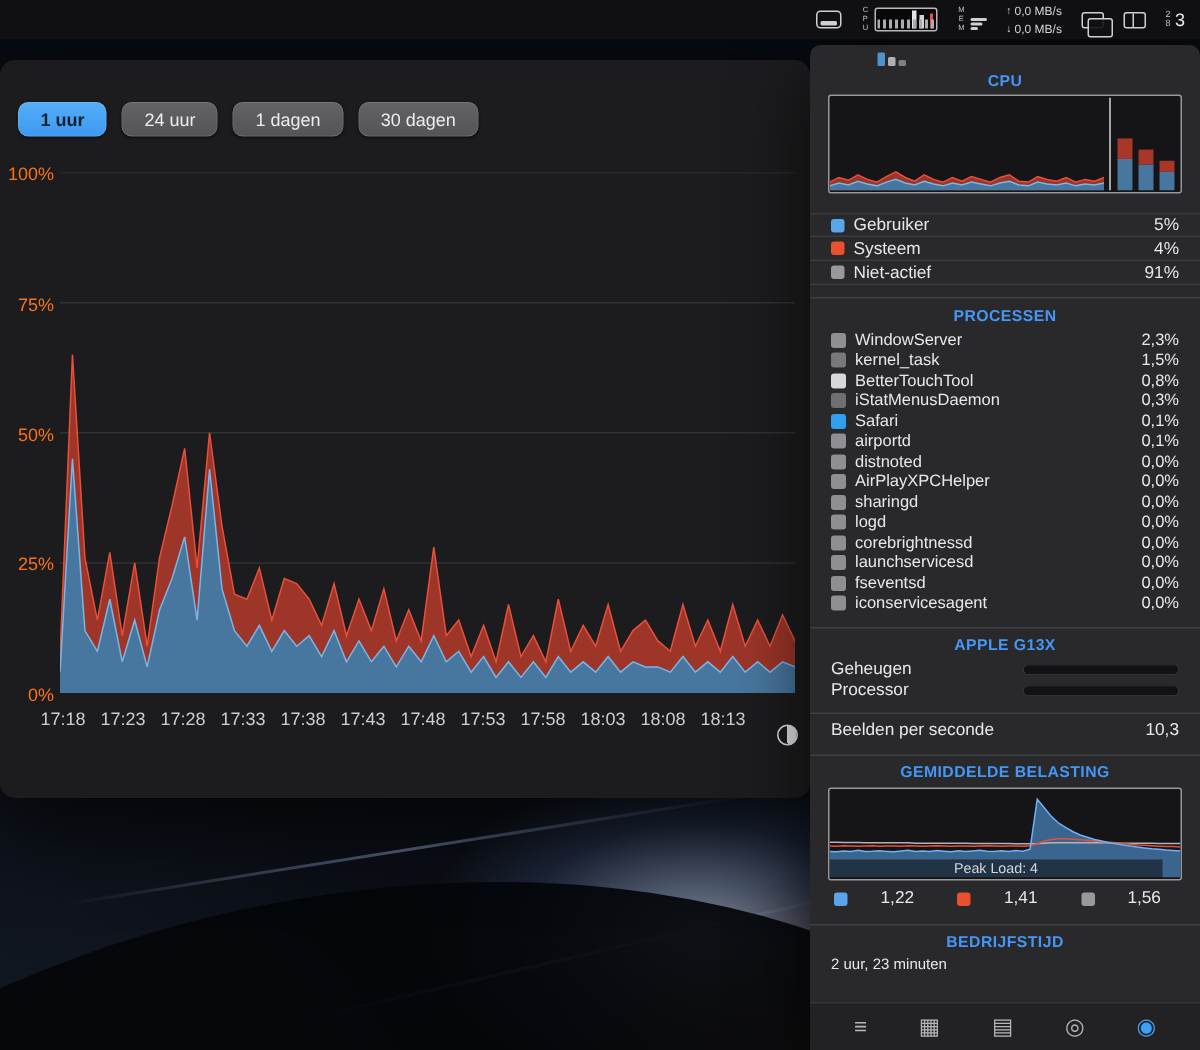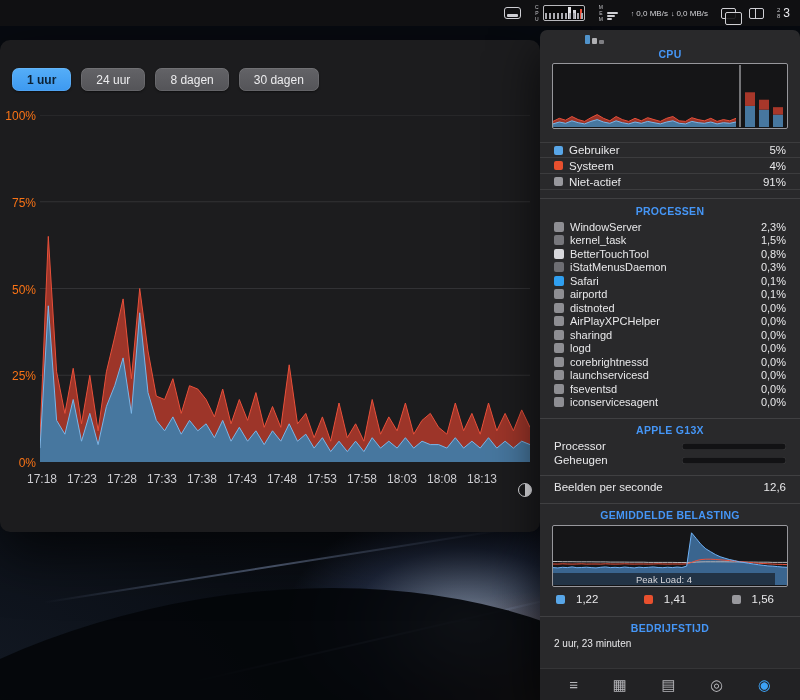--- a/index.html
+++ b/index.html
@@ -31,21 +31,21 @@
   .mb-display::after { content:""; position:absolute; left:2px; right:2px; bottom:1px; height:3px; background:#cfcfd4; border-radius:1px; }
   .mb-vlabel { writing-mode:vertical-rl; text-orientation:upright; font-size:5px; line-height:6px; color:#c4c4c8; letter-spacing:0; }
   .mb-graph { width:42px; height:16px; border:1px solid #b8b8bc; border-radius:2px; position:relative; background:rgba(0,0,0,.45); overflow:hidden; }
   .mb-graph::after { content:""; position:absolute; left:1px; right:1px; bottom:1px; height:6px;
     background:repeating-linear-gradient(90deg,#aaaab0 0 2px,transparent 2px 4px); }
   .mb-spike1 { position:absolute; bottom:1px; left:24px; width:3px; height:12px; background:#e4e4e8; }
   .mb-spike2 { position:absolute; bottom:1px; left:29px; width:3px; height:9px; background:#d4d4d8; }
   .mb-spike3 { position:absolute; bottom:1px; right:2px; width:2px; height:10px; background:#e8503a; }
   .mb-membars { width:11px; height:14px; display:flex; flex-direction:column; justify-content:flex-end; gap:1px; }
   .mb-membars span { display:block; height:2px; background:#cfcfd4; border-radius:1px; }
-  .mb-net { display:flex; justify-content:center; font-size:8px; line-height:9px; text-align:right; color:#d4d4d8; }
+  .mb-net { display:flex; flex-direction:column; justify-content:center; font-size:8px; line-height:9px; text-align:right; color:#d4d4d8; }
   .mb-net .row { display:flex; align-items:center; gap:2px; }
   .mb-net .arrow { font-size:7px; }
   .mb-windows { width:15px; height:11px; border:1.5px solid #cfcfd4; border-radius:2px; position:relative; }
   .mb-windows::after { content:""; position:absolute; left:3px; top:3px; width:15px; height:11px;
     border:1.5px solid #cfcfd4; border-radius:2px; background:rgba(17,17,19,.9); }
   .mb-panes { width:15px; height:11px; border:1.5px solid #cfcfd4; border-radius:2px; position:relative; }
   .mb-panes::after { content:""; position:absolute; top:0; bottom:0; left:5px; width:1.5px; background:#cfcfd4; }
   .mb-digits { display:flex; flex-direction:column; font-size:6px; line-height:6px; color:#c4c4c8; text-align:center; }
   .mb-badge { font-size:12px; color:#ececf0; }
 
@@ -98,21 +98,21 @@
   .bar-row { display:flex; align-items:center; height:14px; padding:0 14px; font-size:11.5px; }
   .bar-label { width:128px; flex:none; }
   .bar-track { flex:1; height:7px; border-radius:4px; background:#121214;
     box-shadow:inset 0 0 0 .5px rgba(255,255,255,.18); overflow:hidden; }
   .bar-fill { height:100%; border-radius:4px; background:#6fb1f5; }
   .fps-row { margin-top:8px; height:22px; display:flex; align-items:center;
     justify-content:space-between; padding:0 14px; font-size:11.5px; }
   .sec-load { margin-top:6px; padding-top:5px; }
   .load-legend { display:flex; align-items:center; justify-content:space-between;
     padding:0 26px 0 16px; height:18px; margin-top:3px; font-size:11.5px; }
-  .load-legend .item { display:flex; align-items:center; gap:5px; }
+  .load-legend .item { display:flex; align-items:center; gap:16px; }
   .sec-uptime { margin-top:8px; padding-top:5px; }
   .uptime-row { padding:4px 14px 0; font-size:10px; height:18px; }
   .panel-dock { position:absolute; left:0; right:0; bottom:0; height:32px;
     border-top:1px solid rgba(255,255,255,.09); display:flex; align-items:center;
     justify-content:space-around; padding:0 12px; background:rgba(30,30,32,.6); }
   .dock-icon { font-size:15px; color:#b6b6ba; line-height:1; cursor:pointer; }
 </style>
 </head>
 <body>
 
@@ -164,21 +164,21 @@
       <span>8</span>
     </span>
     <span class="mb-badge">3</span>
   </div>
 </div>
 
 <div class="history-window">
   <div class="range-tabs">
     <button class="tab active">1 uur</button>
     <button class="tab">24 uur</button>
-    <button class="tab">8 dagen</button>
+    <button class="tab">1 dagen</button>
     <button class="tab">30 dagen</button>
   </div>
 
   <span class="ylab" style="top:69px">100%</span>
   <span class="ylab" style="top:156px">75%</span>
   <span class="ylab" style="top:243px">50%</span>
   <span class="ylab" style="top:329px">25%</span>
   <span class="ylab" style="top:416px">0%</span>
 
   <svg id="main-chart" viewBox="0 0 490 347" preserveAspectRatio="none">
@@ -331,31 +331,31 @@
           <span class="proc-name">iconservicesagent</span>
           <span class="proc-val">0,0%</span>
         </div>
     </div>
   </section>
 
   <section class="sec-gpu hairline-top">
     <div class="sec-title">APPLE G13X</div>
     <div class="gpu-bars">
       <div class="bar-row">
+        <span class="bar-label">Geheugen</span>
+        <span class="bar-track"><span class="bar-fill" style="width: 93%;"></span></span>
+      </div>
+      <div class="bar-row">
         <span class="bar-label">Processor</span>
         <span class="bar-track"><span class="bar-fill" style="width: 82%;"></span></span>
       </div>
-      <div class="bar-row">
-        <span class="bar-label">Geheugen</span>
-        <span class="bar-track"><span class="bar-fill" style="width: 93%;"></span></span>
-      </div>
     </div>
     <div class="fps-row hairline-top">
       <span>Beelden per seconde</span>
-      <span>12,6</span>
+      <span>10,3</span>
     </div>
   </section>
 
   <section class="sec-load hairline-top">
     <div class="sec-title">GEMIDDELDE BELASTING</div>
     <div class="load-box">
       <svg id="load-chart" viewBox="0 0 234 58" preserveAspectRatio="none">
           <path d="M0.0,40.6L4.8,40.9L9.6,40.3L14.3,40.6L19.1,39.9L23.9,40.7L28.7,40.5L33.4,40.2L38.2,40.6L43.0,40.9L47.8,40.3L52.5,39.9L57.3,40.6L62.1,40.3L66.9,40.7L71.6,40.0L76.4,40.5L81.2,40.9L86.0,40.2L90.7,40.6L95.5,40.3L100.3,39.9L105.1,40.5L109.8,40.7L114.6,40.2L119.4,40.6L124.2,40.0L128.9,40.5L133.7,39.1L138.5,5.8L143.3,11.6L148.0,17.4L152.8,21.8L157.6,24.7L162.4,27.5L167.1,29.7L171.9,31.2L176.7,32.6L181.5,33.6L186.2,34.8L191.0,35.5L195.8,36.3L200.6,37.0L205.3,37.7L210.1,38.3L214.9,38.9L219.7,39.1L224.4,39.6L229.2,40.0L234.0,40.3L234,58L0,58Z" fill="#3e6e9c" fill-opacity="0.9"></path>
           <path d="M0.0,34.5L4.8,34.5L9.6,34.7L14.3,34.7L19.1,34.7L23.9,34.8L28.7,34.8L33.4,34.8L38.2,34.8L43.0,34.9L47.8,34.9L52.5,34.9L57.3,35.1L62.1,35.1L66.9,35.1L71.6,35.1L76.4,35.2L81.2,35.2L86.0,35.2L90.7,35.2L95.5,35.4L100.3,35.4L105.1,35.4L109.8,35.4L114.6,35.4L119.4,35.4L124.2,35.5L128.9,35.5L133.7,35.5L138.5,35.4L143.3,35.1L148.0,34.9L152.8,34.8L157.6,34.8L162.4,34.8L167.1,34.8L171.9,34.8L176.7,34.9L181.5,34.9L186.2,34.9L191.0,35.1L195.8,35.1L200.6,35.1L205.3,35.2L210.1,35.2L214.9,35.2L219.7,35.4L224.4,35.4L229.2,35.4L234.0,35.4" stroke="#b4b4b8" fill="none" stroke-width="1"></path>
           <path d="M0.0,37.0L4.8,37.1L9.6,36.8L14.3,37.0L19.1,37.1L23.9,37.0L28.7,36.8L33.4,37.1L38.2,37.0L43.0,37.0L47.8,37.1L52.5,36.8L57.3,37.0L62.1,37.1L66.9,37.0L71.6,36.8L76.4,37.0L81.2,37.1L86.0,37.0L90.7,37.0L95.5,37.1L100.3,37.0L105.1,36.8L109.8,37.0L114.6,37.1L119.4,37.0L124.2,37.0L128.9,37.1L133.7,36.8L138.5,35.5L143.3,33.6L148.0,32.6L152.8,32.2L157.6,32.2L162.4,32.5L167.1,32.8L171.9,33.2L176.7,33.6L181.5,34.1L186.2,34.5L191.0,34.9L195.8,35.4L200.6,35.8L205.3,36.3L210.1,36.5L214.9,36.8L219.7,37.1L224.4,37.3L229.2,37.4L234.0,37.6" stroke="#e8503a" fill="none" stroke-width="1"></path>

